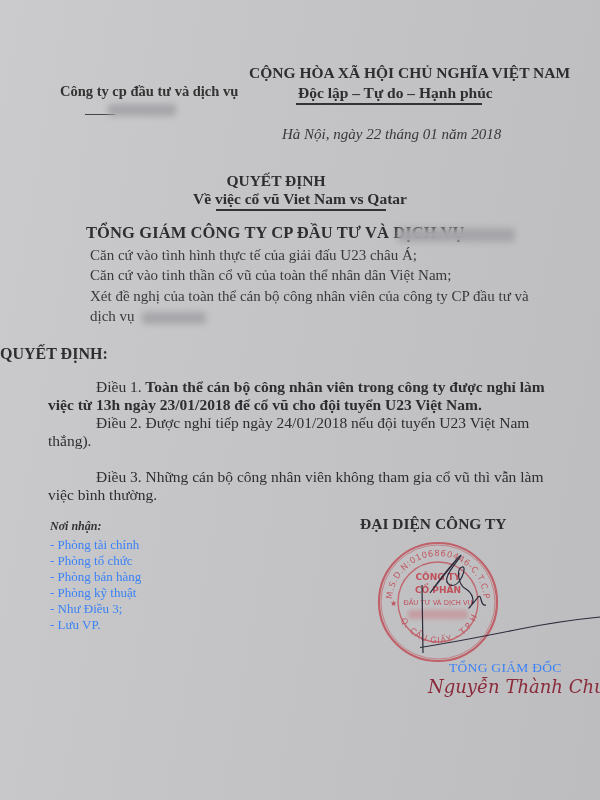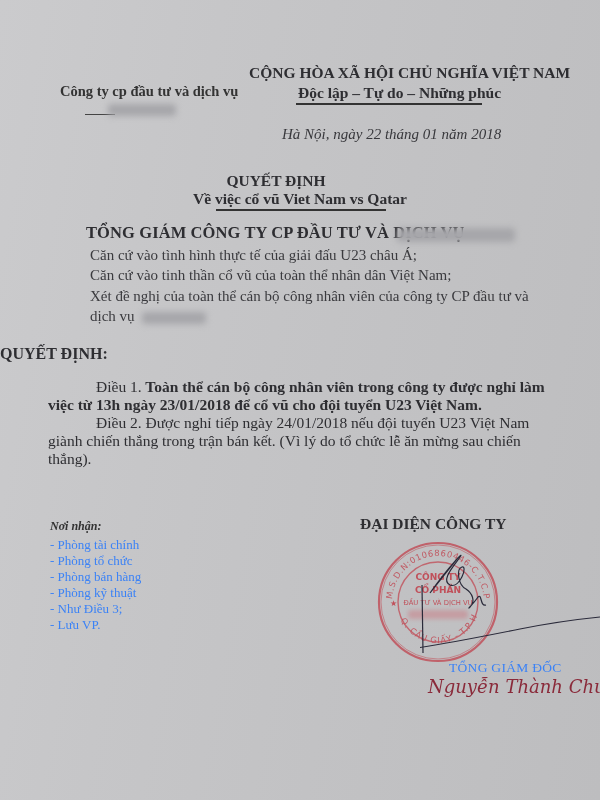--- a/index.html
+++ b/index.html
@@ -132,21 +132,21 @@
 </head>
 <body>
 
 <div class="page">
 
   <div class="abs company-line">Công ty cp đầu tư và dịch vụ</div>
   <div class="abs company-rule"></div>
   <div class="abs blur company-name-blur"></div>
 
   <div class="abs republic">CỘNG HÒA XÃ HỘI CHỦ NGHĨA VIỆT NAM</div>
-  <div class="abs motto">Độc lập – Tự do – Những phúc</div>
+  <div class="abs motto">Độc lập – Tự do – Hạnh phúc</div>
   <div class="abs motto-rule"></div>
   <div class="abs date-line">Hà Nội, ngày 22 tháng 01 năm 2018</div>
 
   <div class="abs title">QUYẾT ĐỊNH</div>
   <div class="abs subtitle">Về việc cổ vũ Viet Nam vs Qatar</div>
   <div class="abs subtitle-rule"></div>
 
   <div class="abs authority">TỔNG GIÁM CÔNG TY CP ĐẦU TƯ VÀ DỊCH VỤ</div>
   <div class="abs blur authority-blur"></div>
 
@@ -158,24 +158,27 @@
 
   <div class="abs decision-head">QUYẾT ĐỊNH:</div>
 
   <div class="abs article bold" style="top:378px">
     <div class="indent"><span class="lbl">Điều 1.</span> <span>Toàn thể cán bộ công nhân viên trong công ty được nghỉ làm</span></div>
     <div>việc từ 13h ngày 23/01/2018 để cổ vũ cho đội tuyển U23 Việt Nam.</div>
   </div>
 
   <div class="abs article" style="top:414px">
     <div class="indent"><span class="lbl">Điều 2.</span> <span>Được nghỉ tiếp ngày 24/01/2018 nếu đội tuyển U23 Việt Nam</span></div>
-    <div>giành chiến thắng trong trận bán kết. (Vì lý do tổ chức lễ ăn mừng sau chiến</div>
     <div>thắng).</div>
   </div>
 
+  <div class="abs article" style="top:468px">
+    <div class="indent"><span class="lbl">Điều 3.</span> <span>Những cán bộ công nhân viên không tham gia cổ vũ thì vẫn làm</span></div>
+    <div>việc bình thường.</div>
+  </div>
 
   <div class="abs recipients-title">Nơi nhận:</div>
   <div class="abs recipient" style="top:537px">- Phòng tài chính</div>
   <div class="abs recipient" style="top:553px">- Phòng tổ chức</div>
   <div class="abs recipient" style="top:569px">- Phòng bán hàng</div>
   <div class="abs recipient" style="top:585px">- Phòng kỹ thuật</div>
   <div class="abs recipient" style="top:601px">- Như Điều 3;</div>
   <div class="abs recipient" style="top:617px">- Lưu VP.</div>
 
   <div class="abs rep">ĐẠI DIỆN CÔNG TY</div>

